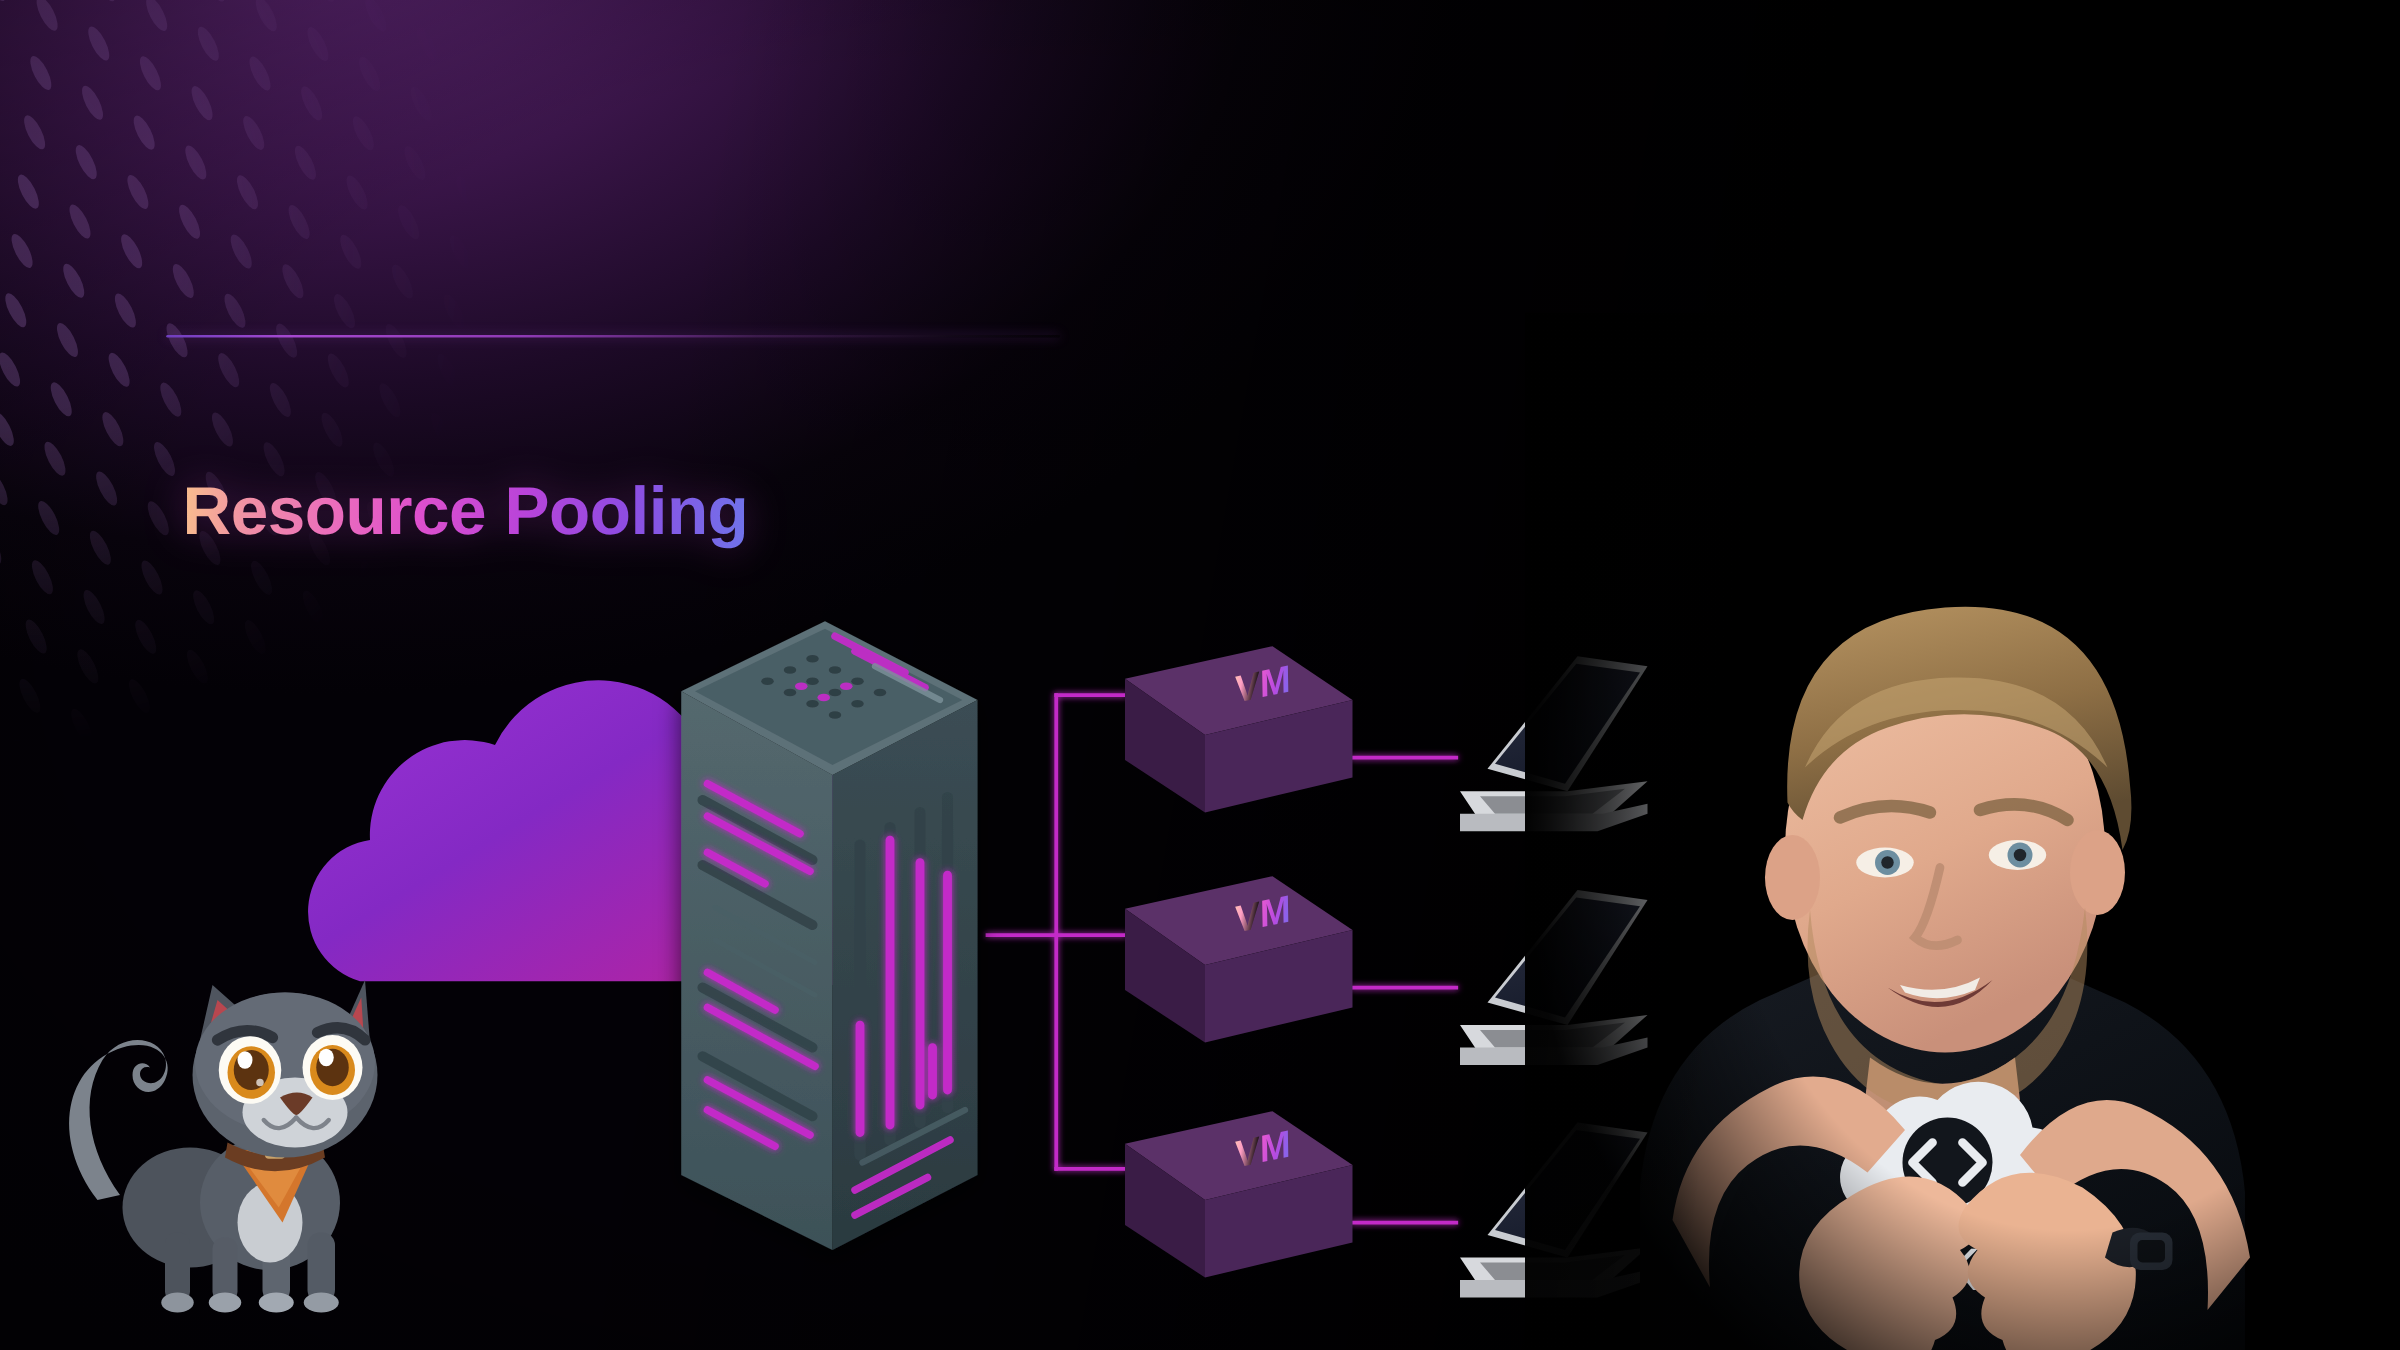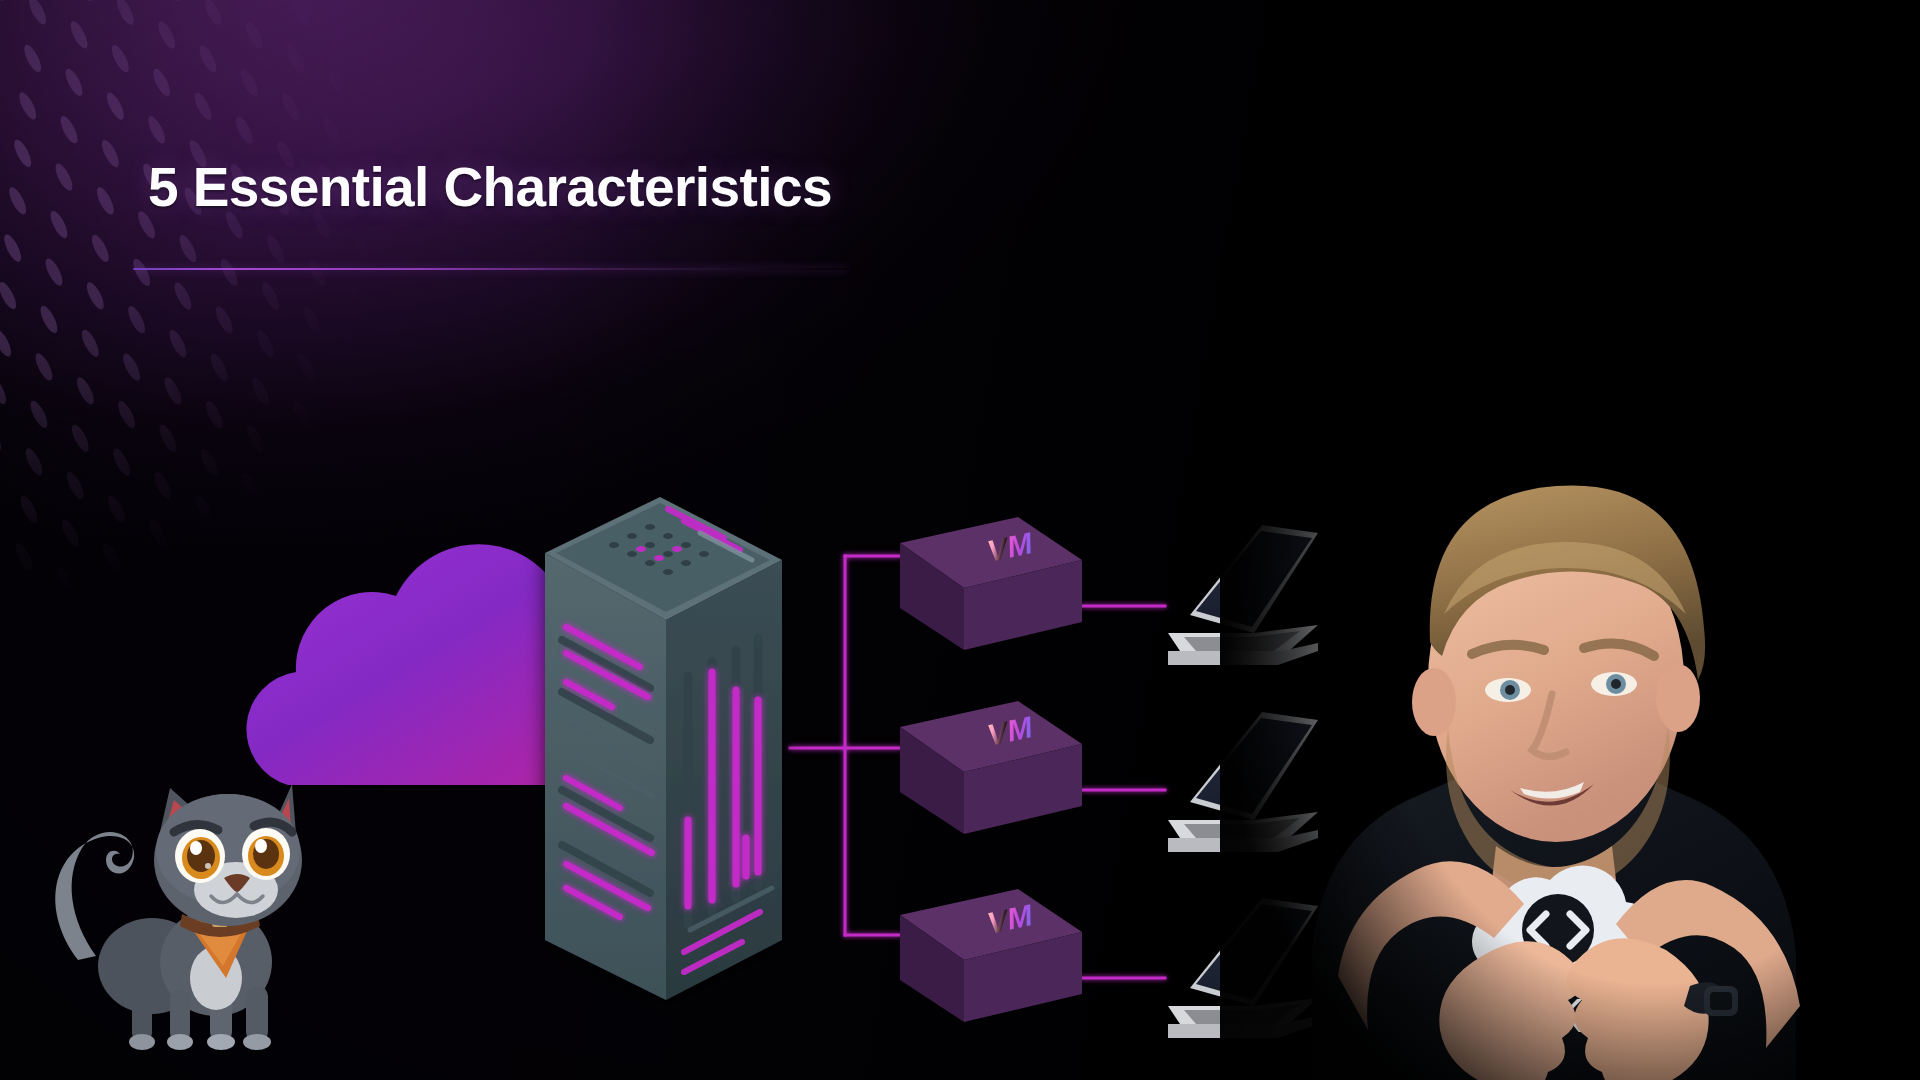--- a/index.html
+++ b/index.html
@@ -271,22 +271,22 @@
       <i style="left:234px;top:840px;opacity:0.464"></i>
       <i style="left:286px;top:840px;opacity:0.415"></i>
       <i style="left:338px;top:840px;opacity:0.366"></i>
       <i style="left:390px;top:840px;opacity:0.317"></i>
       <i style="left:442px;top:840px;opacity:0.269"></i>
       <i style="left:494px;top:840px;opacity:0.220"></i>
     </div>
   <div class="bg-right-fade"></div>
   <div class="bg-vignette"></div>
 
-  <div class="title">5 Essential Characteristics</div>
   <div class="rule"></div>
+  <div class="subtitle">Resource Pooling</div>
 
   <svg id="diagram" viewBox="0 0 1920 1080">
     <defs>
       <linearGradient id="cloudGrad" x1="0" y1="0" x2="1" y2="1">
         <stop offset="0%" stop-color="#9a33d6"></stop>
         <stop offset="45%" stop-color="#8429c4"></stop>
         <stop offset="100%" stop-color="#b8239f"></stop>
       </linearGradient>
       <linearGradient id="vmTextGrad" x1="0" y1="0" x2="1" y2="0.3">
         <stop offset="0%" stop-color="#ffd9a8"></stop>

